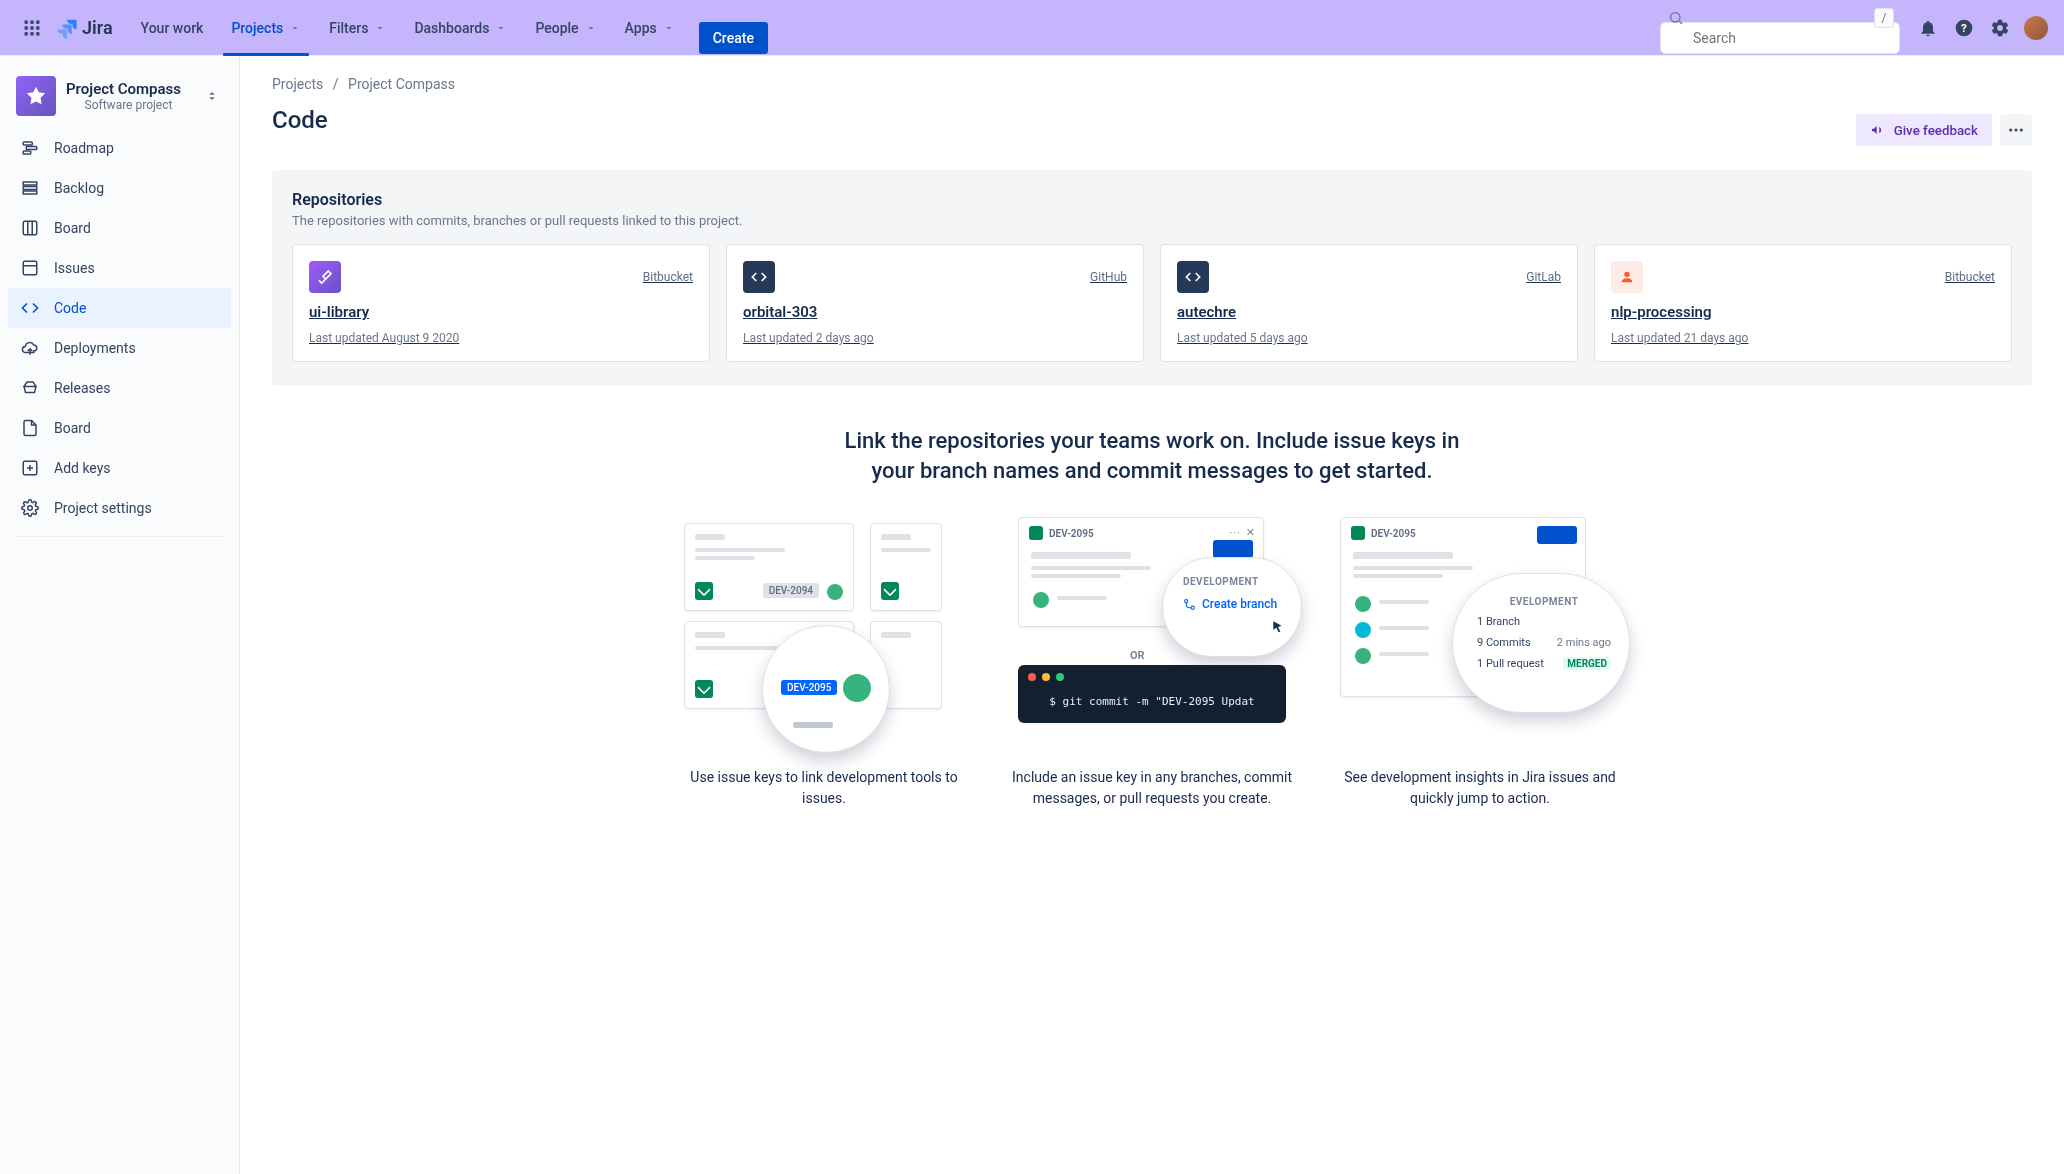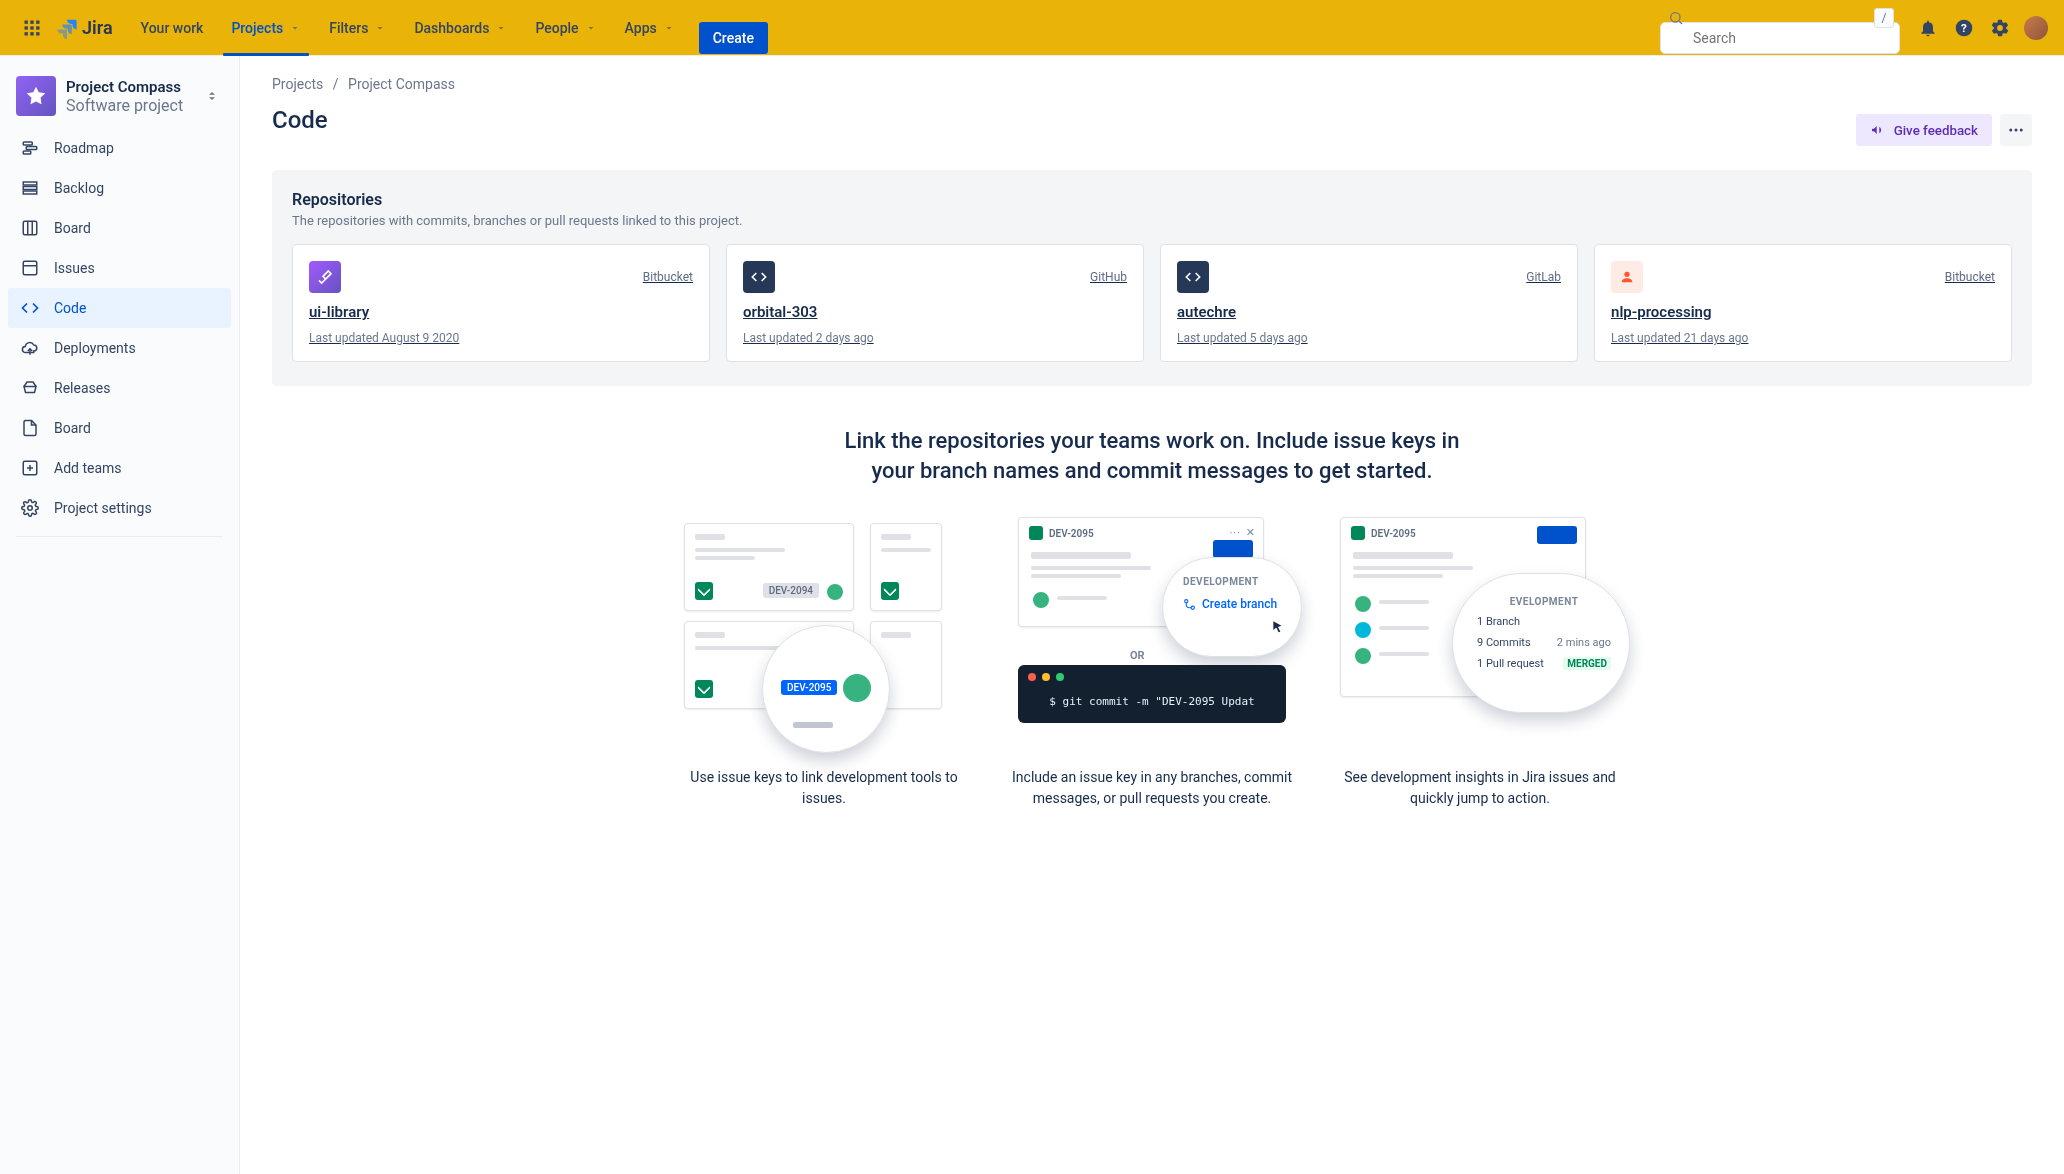--- a/index.html
+++ b/index.html
@@ -26,21 +26,21 @@
     --purple:#6554c0;
   }
   *{box-sizing:border-box;}
   html,body{margin:0;padding:0;background:var(--page-bg);color:var(--text);font-family:-apple-system,BlinkMacSystemFont,"Segoe UI",Roboto,"Helvetica Neue",Arial,sans-serif;font-size:14px;}
   button,input{font-family:inherit;margin-top:20px;}
   svg{display:block;}
 
   
   .nav{
     display:flex;align-items:center;height:56px;border-bottom:1px solid var(--divider);
-    padding:0 16px;gap:4px;position:relative;background:#eab308;
+    padding:0 16px;gap:4px;position:relative;background:#c4b5fd;
   }
   .nav-apps-btn{width:32px;height:32px;display:flex;align-items:center;justify-content:center;border-radius:3px;color:#344563;}
   .logo{display:flex;align-items:center;gap:4px;margin-left:4px;margin-right:12px;color:#2684ff;}
   .logo-text{font-weight:600;font-size:18px;color:#253858;}
   .nav-item{position:relative;height:56px;display:flex;align-items:center;padding:0 12px;color:#344563;font-weight:500;cursor:pointer;gap:4px;}
   .nav-item.active{color:var(--brand);}
   .nav-item.active::after{content:"";position:absolute;bottom:0;left:4px;right:4px;height:3px;background:var(--brand);border-radius:1px;}
   .chevron{opacity:.6;margin-left:2px;}
   .create-btn{margin-left:8px;background:var(--brand);color:#fff;border:none;border-radius:3px;height:32px;padding:0 14px;font-weight:500;font-size:14px;cursor:pointer;}
   .nav-spacer{flex:1;}
@@ -52,21 +52,21 @@
   .avatar{width:24px;height:24px;border-radius:50%;background:linear-gradient(135deg,#c97a4a,#8f563a);margin-left:4px;}
 
   
   .shell{display:flex;align-items:stretch;min-height:calc(100vh - 56px);}
   .sidebar{width:240px;min-width:240px;background:#fafbfc;border-right:1px solid var(--divider);padding:16px 8px;}
   .project-header{display:flex;align-items:center;gap:10px;padding:4px 8px 12px 8px;}
   .project-avatar{width:40px;height:40px;border-radius:4px;background:linear-gradient(135deg,#9163f5,#6554c0);display:flex;align-items:center;justify-content:center;}
   .project-avatar svg{color:#fff;}
   .project-meta{flex:1;min-width:0;}
   .project-name{font-weight:600;font-size:15px;color:#172b4d;white-space:nowrap;overflow:hidden;text-overflow:ellipsis;}
-  .project-type{font-size:16px;color:var(--text-subtle);}
+  .project-type{font-size:12px;color:var(--text-subtle);text-align:center;}
   .project-expand{color:var(--text-subtle);cursor:pointer;padding:4px;border-radius:3px;}
   .side-item{display:flex;align-items:center;gap:14px;height:40px;padding:0 12px;border-radius:4px;color:#344563;cursor:pointer;font-size:14px;}
   .side-item .side-ic{color:#344563;width:20px;display:flex;justify-content:center;}
   .side-item.selected{background:var(--sidebar-selected);color:var(--brand);}
   .side-item.selected .side-ic{color:var(--brand);}
   .side-divider{height:1px;background:var(--divider);margin:8px 8px;}
 
   .main{flex:1;padding:20px 32px 48px 32px;overflow:auto;}
   .crumbs{font-size:14px;color:var(--text-subtle);}
   .crumbs .crumb{color:var(--text-subtle);}
@@ -318,21 +318,21 @@
         <span>Board</span>
       </div>
     <div class="side-item">
         <span class="side-ic">
           <svg width="18" height="18" viewBox="0 0 24 24" fill="none" stroke="currentColor" stroke-width="2">
             <rect x="3" y="3" width="18" height="18" rx="2"></rect>
             <line x1="12" y1="8" x2="12" y2="16"></line>
             <line x1="8" y1="12" x2="16" y2="12"></line>
           </svg>
         </span>
-        <span>Add teams</span>
+        <span>Add keys</span>
       </div>
     <div class="side-item">
         <span class="side-ic">
           <svg width="18" height="18" viewBox="0 0 24 24" fill="none" stroke="currentColor" stroke-width="2">
             <circle cx="12" cy="12" r="3"></circle>
             <path d="M19.4 15a1.7 1.7 0 0 0 .3 1.8l.1.1a2 2 0 1 1-2.8 2.8l-.1-.1a1.7 1.7 0 0 0-1.8-.3 1.7 1.7 0 0 0-1 1.5V21a2 2 0 1 1-4 0v-.1a1.7 1.7 0 0 0-1-1.5 1.7 1.7 0 0 0-1.8.3l-.1.1a2 2 0 1 1-2.8-2.8l.1-.1a1.7 1.7 0 0 0 .3-1.8 1.7 1.7 0 0 0-1.5-1H3a2 2 0 1 1 0-4h.1a1.7 1.7 0 0 0 1.5-1 1.7 1.7 0 0 0-.3-1.8l-.1-.1a2 2 0 1 1 2.8-2.8l.1.1a1.7 1.7 0 0 0 1.8.3h0a1.7 1.7 0 0 0 1-1.5V3a2 2 0 1 1 4 0v.1a1.7 1.7 0 0 0 1 1.5 1.7 1.7 0 0 0 1.8-.3l.1-.1a2 2 0 1 1 2.8 2.8l-.1.1a1.7 1.7 0 0 0-.3 1.8v0a1.7 1.7 0 0 0 1.5 1H21a2 2 0 1 1 0 4h-.1a1.7 1.7 0 0 0-1.5 1z"></path>
           </svg>
         </span>
         <span>Project settings</span>
       </div>

